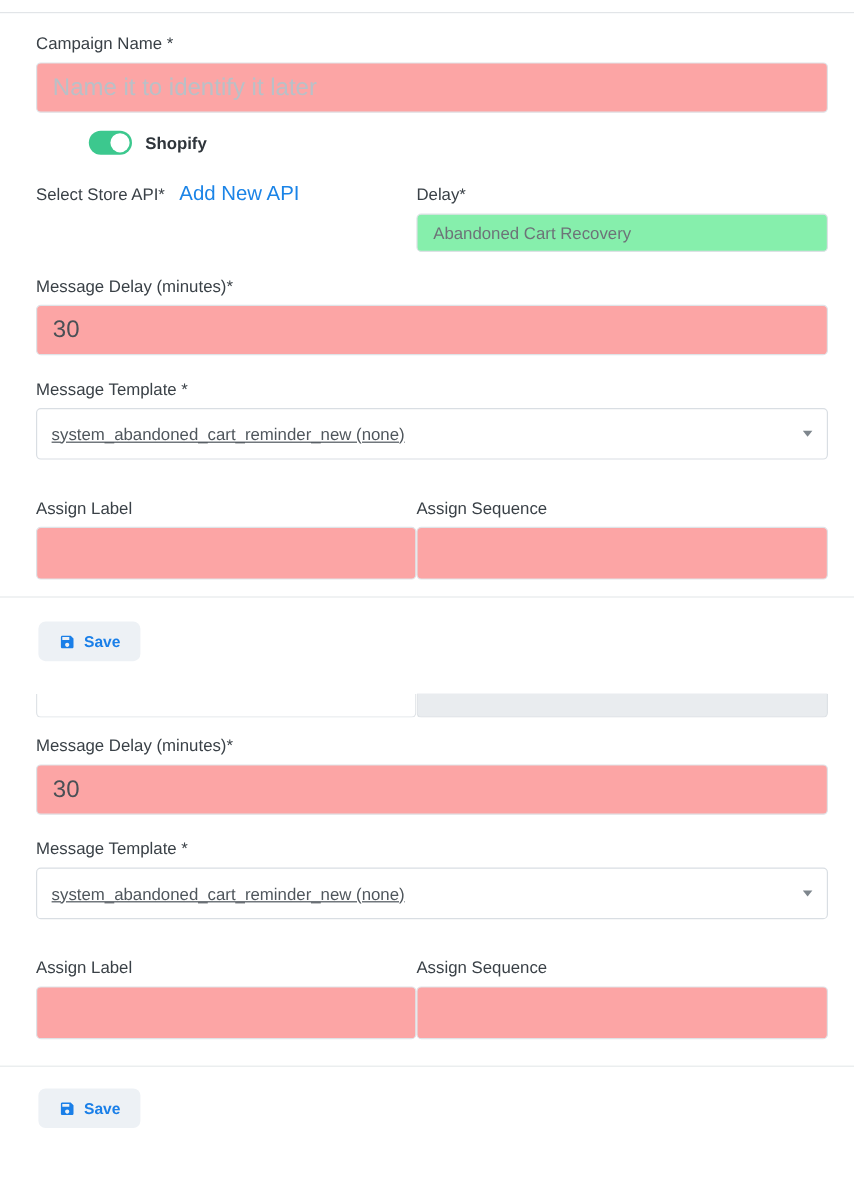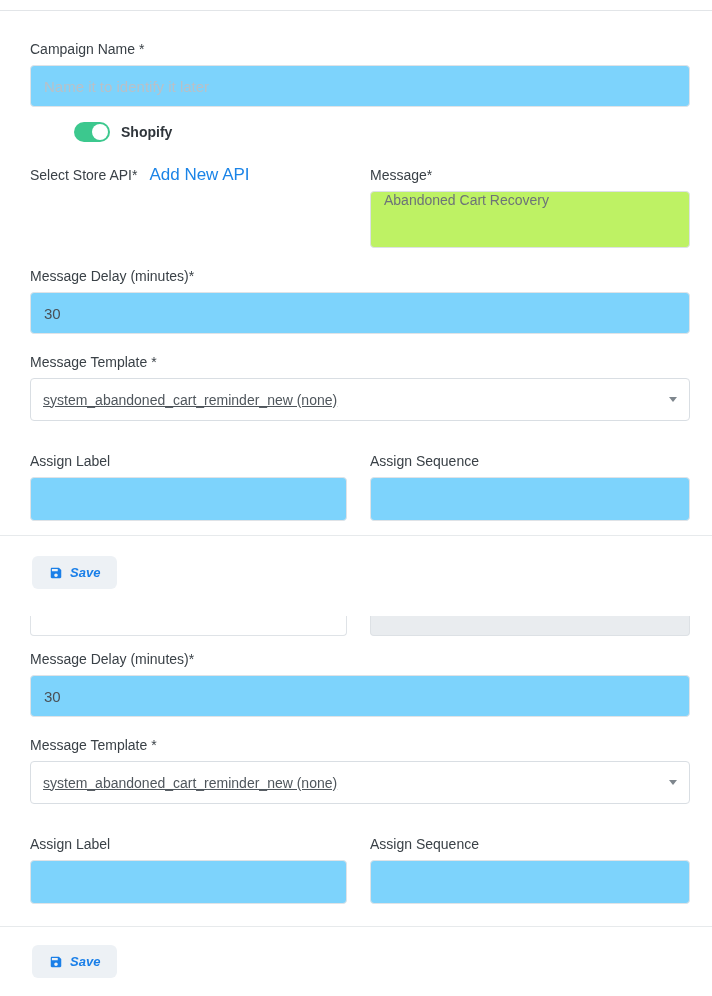--- a/index.html
+++ b/index.html
@@ -10,72 +10,71 @@
   }
   .card { border-top:1px solid #e2e5e8; margin-top:10px; }
   .content { padding:0 22px 0 30px; }
 
   .lbl { font-size:14px; color:#3a4147; line-height:16px; }
   .lbl-row { display:flex; align-items:baseline; gap:12px; }
   .link { font-size:17px; color:#1b84e7; line-height:16px; cursor:pointer; text-decoration:none; }
 
   .txt-input {
     width:100%; height:42px; border:1px solid #dfe3e7; border-radius:4px;
-    padding:0 13px; font-size:15px; color:#4a5056; outline:none; background:#7dd3fc;
+    padding:0 13px; font-size:20px; color:#4a5056; outline:none; background:#fca5a5;
     font-family:"Liberation Sans", sans-serif;
   }
   .txt-input::placeholder { color:#b9c0c7; }
   .tall { height:44px;text-decoration:underline; }
 
   .select {
     height:43px; border:1px solid #d9dee3; border-radius:4px; background:#fff;
     display:flex; align-items:center; justify-content:space-between;
     padding:0 12px; font-size:14px; color:#4f565c; cursor:pointer;
   }
   .caret {
     width:0; height:0; flex:0 0 auto; margin-left:8px;
     border-left:4px solid transparent; border-right:4px solid transparent;
     border-top:5px solid #7e868d;
   }
 
   .disabled-field {
-    height:57px; background:#bef264; border:1px solid #dde1e5; border-radius:4px;
-    display:flex; padding:0 13px; font-size:14px; color:#6d7378;
+    height:32px; background:#86efac; border:1px solid #dde1e5; border-radius:4px;
+    display:flex; align-items:center; padding:0 13px; font-size:14px; color:#6d7378;
   }
 
   .toggles { display:flex; align-items:center; margin-top:14px; height:22px; }
   .toggle-group { display:flex; align-items:center; gap:11px; }
   .toggle-group.first { width:170px; flex:0 0 auto;padding-left:44px; }
   .toggle-label { font-size:14px; font-weight:600; color:#2f353b; }
   .toggle { width:36px; height:20px; border-radius:10px; position:relative; flex:0 0 auto; cursor:pointer; }
   .toggle.on  { background:#3cc88e; }
   .toggle.on  .knob { position:absolute; right:2px; top:2px; width:16px; height:16px; border-radius:50%; background:#fff; }
   .toggle.off { background:#fbfcfd; border:1px solid #dfe3e6; }
   .toggle.off .knob { position:absolute; left:2px; top:1px; width:16px; height:16px; border-radius:50%; background:#ccd1d5; }
 
-  .two-col { display:grid; grid-template-columns:317px 1fr; column-gap:23px; }
+  .two-col { display:grid; grid-template-columns:317px 1fr; }
 
   .mt8  { margin-top:8px; }
   .mt15 { margin-top:15px; }
-  .mt17 { margin-top:30px; }
+  .mt17 { margin-top:17px; }
   .mt20 { margin-top:20px; }
   .mt24 { margin-top:24px; }
   .mt32 { margin-top:32px; }
 
   .divider { height:0; border-top:1px solid #e7eaec; margin:14px -22px 0 -30px; }
   .divider.d2 { margin-top:22px; }
 
   .footer1 { padding:20px 0 12px 2px; }
   .footer2 { padding:18px 0 13px 2px; }
   .save-btn {
     display:inline-flex; align-items:center; gap:7px; height:33px; padding:0 17px;
     background:#edf1f5; border:none; border-radius:6px; cursor:pointer;
     color:#1a7fe8; font-weight:700; font-size:13px;
     font-family:"Liberation Sans", sans-serif;
-    font-style:italic;
   }
   .save-btn svg { display:block; }
 
   .partial-row { margin-top:15px; }
   .partial {
     height:20px; border:1px solid #dfe3e7; border-top:none;
     border-radius:0 0 4px 4px; background:#fff;
   }
   .partial.gray { background:#e9ecef; border-color:#dde1e5; }
 </style>
@@ -101,21 +100,21 @@
 
     
     <div class="two-col mt24">
       <div>
         <div class="lbl-row">
           <span class="lbl">Select Store API*</span>
           <a class="link">Add New API</a>
         </div>
       </div>
       <div>
-        <div class="lbl">Message*</div>
+        <div class="lbl">Delay*</div>
         <div class="disabled-field mt8">
           <span>Abandoned Cart Recovery</span>
         </div>
       </div>
     </div>
 
     
     <div class="lbl mt20">Message Delay (minutes)*</div>
     <input class="txt-input mt8" type="text" value="30" style="">
 

